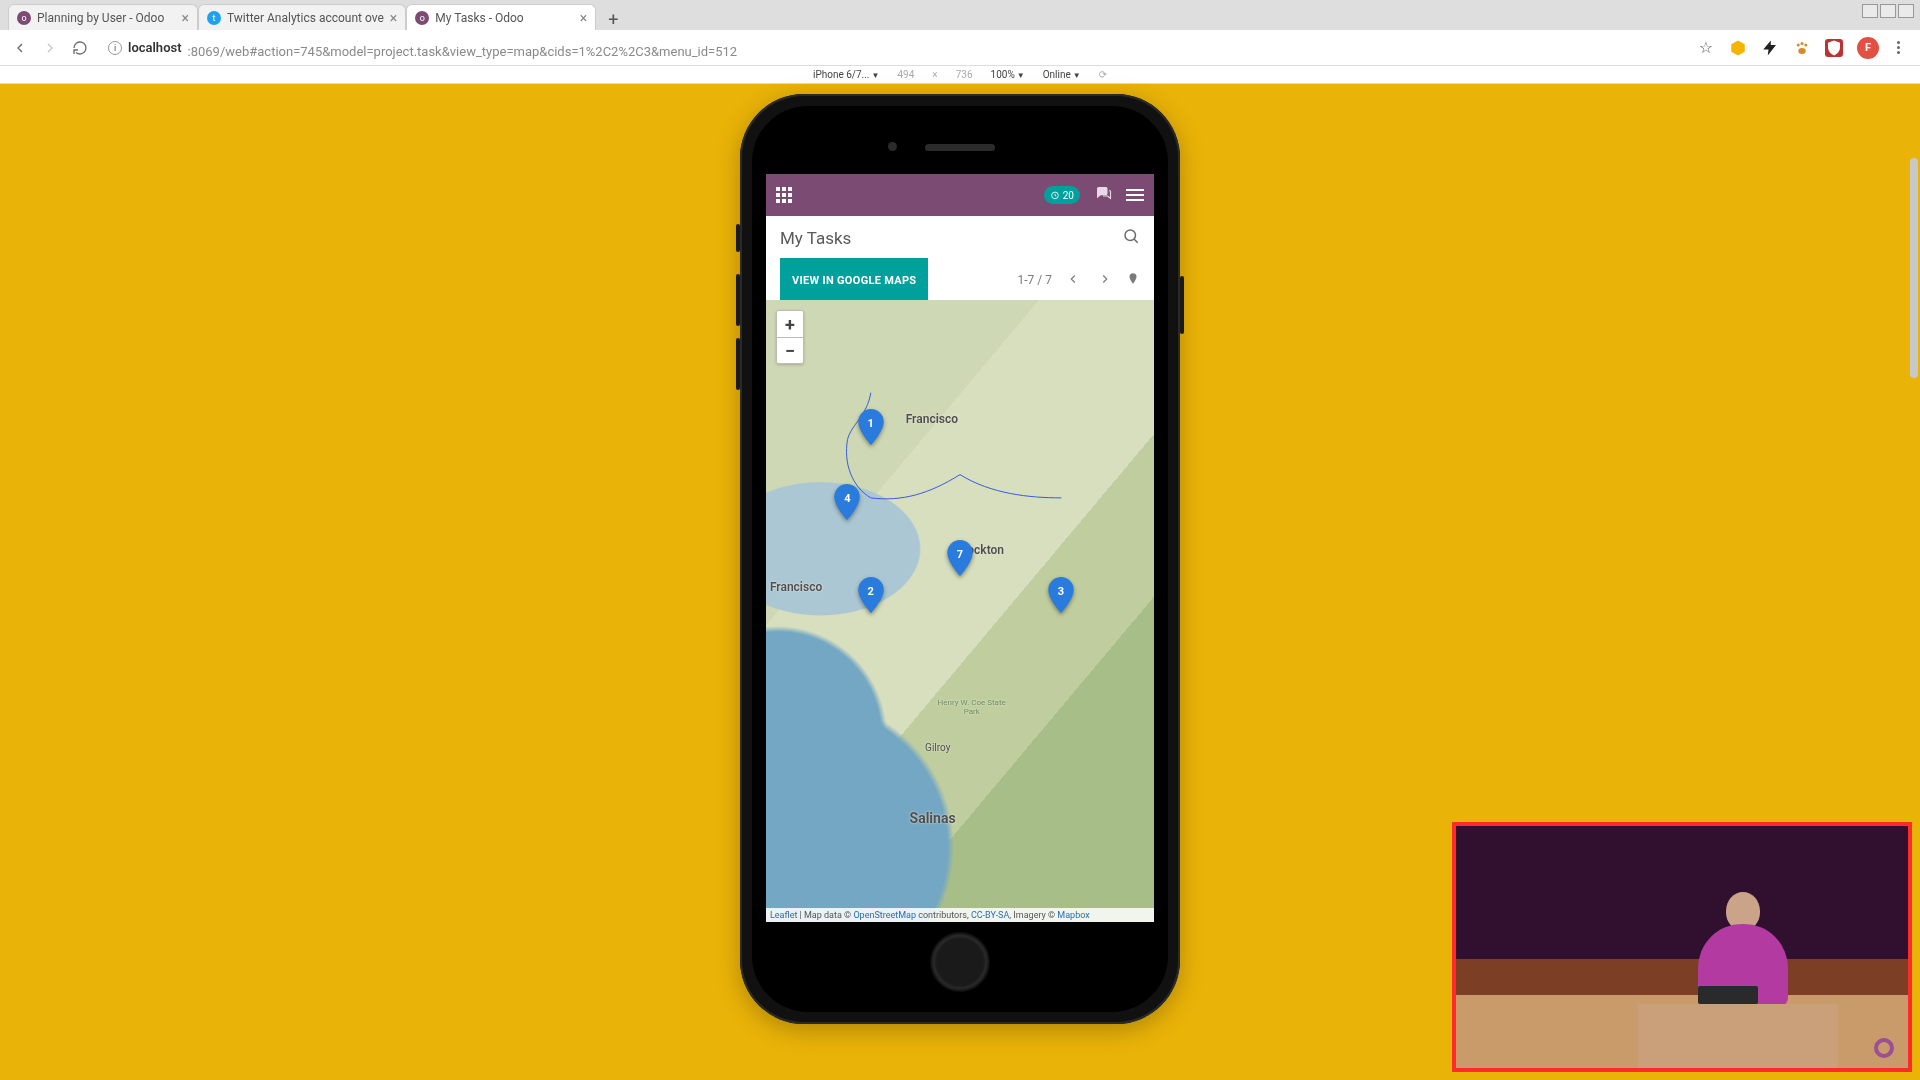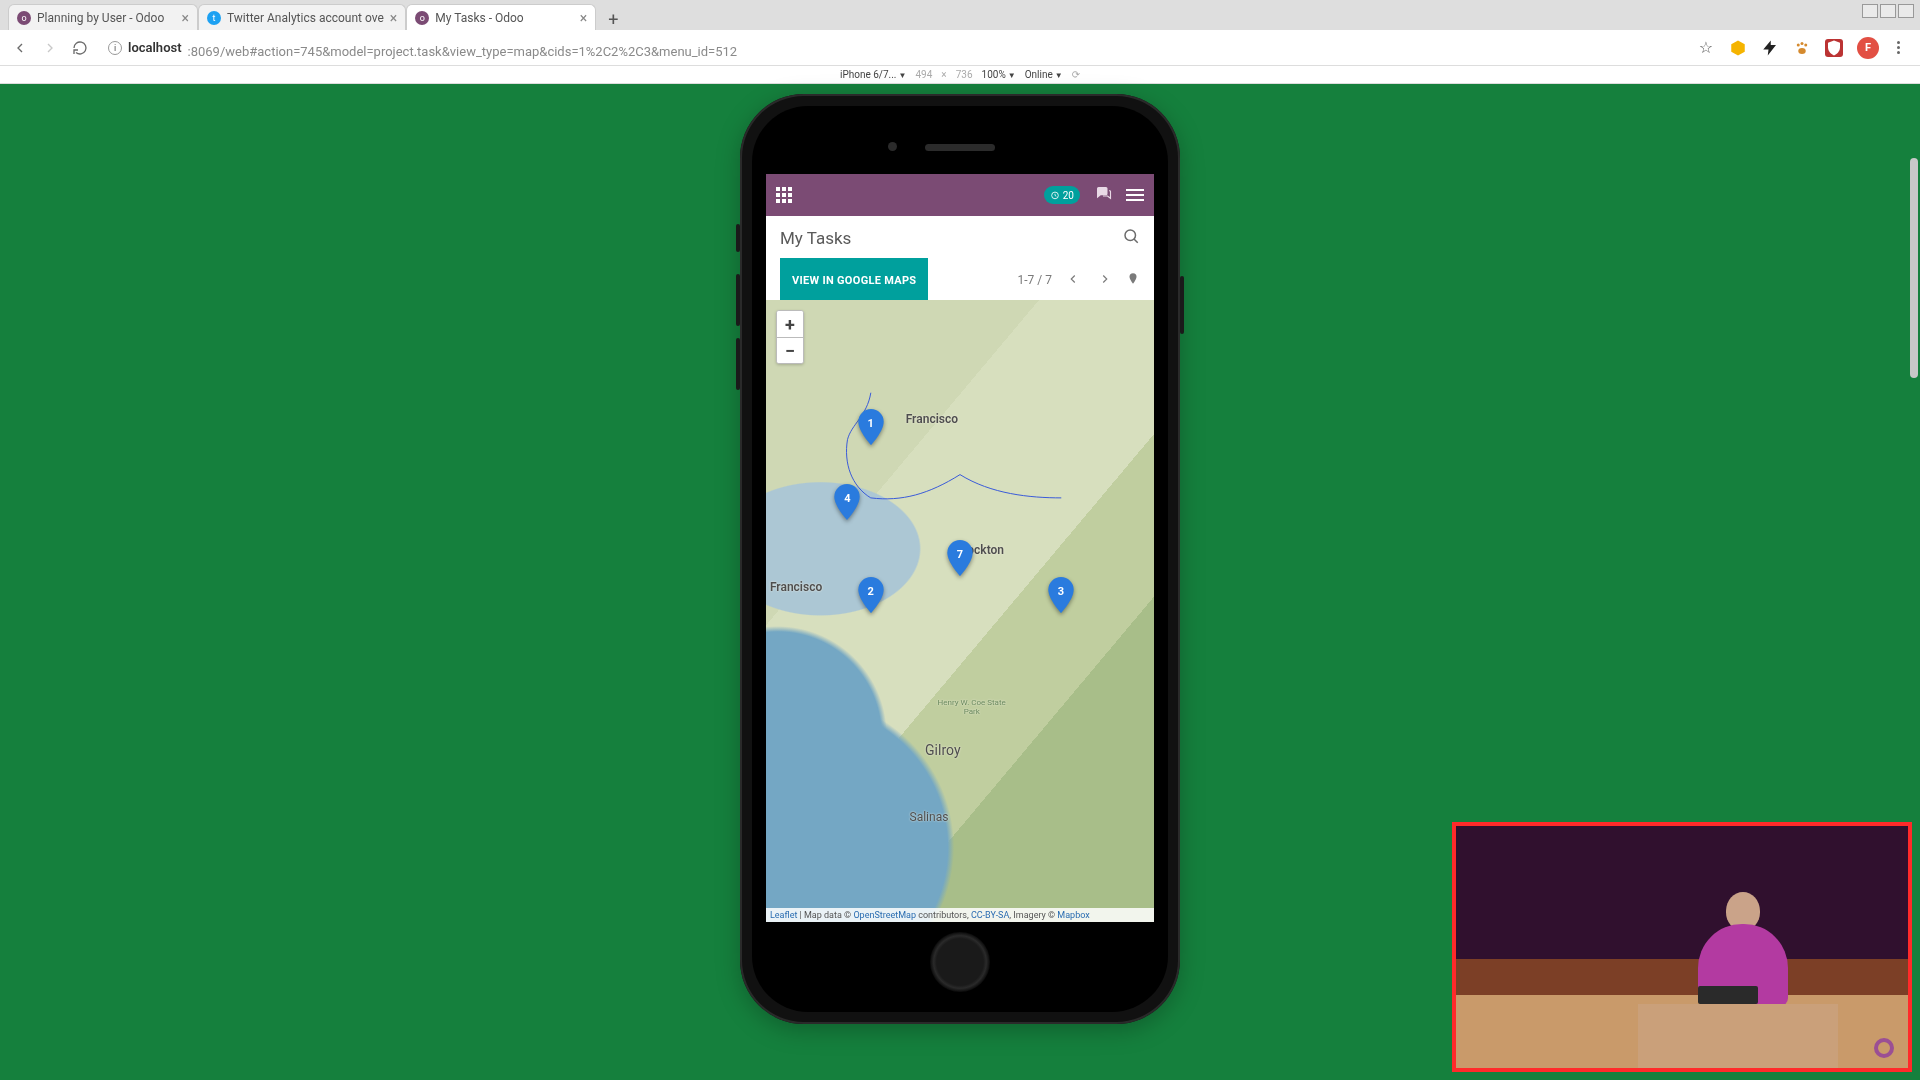--- a/index.html
+++ b/index.html
@@ -31,26 +31,26 @@
 .ext-ic.pkg { color:#f5b400; }
 .ext-ic.bolt { color:#222; }
 .ext-ic.shield { color:#b33; background:#b33; border-radius:3px; }
 .ext-ic.shield svg { color:#fff; }
 .avatar { width:22px; height:22px; border-radius:50%; background:#e24f43; color:#fff; display:flex; align-items:center; justify-content:center; font-size:11px; font-weight:bold; }
 .kebab { display:flex; flex-direction:column; gap:2px; padding:0 4px; cursor:pointer; }
 .kebab span { width:3px; height:3px; background:#666; border-radius:50%; }
 
 
 .viewport { position:absolute; left:0; right:0; top:66px; bottom:0; background:#edf3f8; }
-.devbar { height:18px; background:#fff; border-bottom:1px solid #ddd; display:flex; align-items:center; justify-content:center; gap:9px; font-size:10px; color:#666; }
+.devbar { height:18px; background:#fff; border-bottom:1px solid #ddd; display:flex; align-items:center; justify-content:center; gap:18px; font-size:10px; color:#666; }
 .devbar .sel { color:#444; cursor:pointer; }
 .devbar .dim { color:#aaa; }
 .devbar .caret { font-size:8px; margin-left:2px; }
 
-.canvas { position:absolute; left:0; right:0; top:18px; bottom:0; background:#15803d; }
+.canvas { position:absolute; left:0; right:0; top:18px; bottom:0; background:#eab308; }
 
 
 .phone { position:absolute; left:50%; top:10px; transform:translateX(-50%); width:440px; height:930px; background:#111; border-radius:64px; padding:12px; box-shadow:0 0 0 2px #2a2a2a inset, 0 6px 24px rgba(0,0,0,.25); }
 .phone-inner { width:100%; height:100%; background:#000; border-radius:56px; padding:68px 14px 90px; position:relative; }
 .speaker { position:absolute; top:38px; left:50%; transform:translateX(-50%); width:70px; height:7px; background:#2b2b2b; border-radius:4px; }
 .camera { position:absolute; top:36px; left:50%; transform:translateX(-72px); width:9px; height:9px; background:#2b2b2b; border-radius:50%; }
 .homebtn { position:absolute; bottom:20px; left:50%; transform:translateX(-50%); width:60px; height:60px; border-radius:50%; background:radial-gradient(circle,#1a1a1a 55%,#2a2a2a 62%,#0d0d0d 70%); }
 .sidebtn { position:absolute; background:#1a1a1a; border-radius:2px; }
 .sidebtn.mute { left:-4px; top:130px; width:4px; height:28px; }
 .sidebtn.vup  { left:-4px; top:180px; width:4px; height:52px; }
@@ -287,22 +287,22 @@
                     <path d="M12 2a6 6 0 016 6c0 4.5-6 12-6 12S6 12.5 6 8a6 6 0 016-6z"></path>
                   </svg></span>
             </div>
 
             <div class="map">
               <div class="map-bg"></div>
 
               <span class="map-label" style="left:36%;top:18%">Francisco</span>
               <span class="map-label" style="left:49%;top:39%">Stockton</span>
               <span class="map-label" style="left:1%;top:45%">Francisco</span>
-              <span class="map-label" style="left:41%;top:71%;font-size:14px;font-weight:400">Gilroy</span>
-              <span class="map-label" style="left:37%;top:82%;font-size:12px;font-weight:400">Salinas</span>
+              <span class="map-label" style="left:41%;top:71%;font-size:10px;font-weight:400">Gilroy</span>
+              <span class="map-label" style="left:37%;top:82%;font-size:14px;font-weight:700">Salinas</span>
               <span class="map-label" style="left:44%;top:64%;font-size:8px;font-weight:400;color:#6a8a5e;max-width:70px;text-align:center">Henry W. Coe State Park</span>
 
               <svg class="route" viewBox="0 0 100 100" preserveAspectRatio="none">
                 <path d="M27 24 C26 30,22 32,21 36 C20 42,22 48,27 51 C35 52,42 50,50 45 C58 50,68 51,76 51" fill="none" stroke="#3a5bd9" stroke-width="1" vector-effect="non-scaling-stroke" stroke-linejoin="round" stroke-linecap="round"></path>
               </svg>
 
               <div class="pin" style="left:27%;top:24%">
                 <svg viewBox="0 0 24 34">
                     <path fill="#2a7bde" d="M12 0a12 12 0 0 0-12 12c0 9 12 22 12 22s12-13 12-22A12 12 0 0 0 12 0z"></path>
                   </svg>

